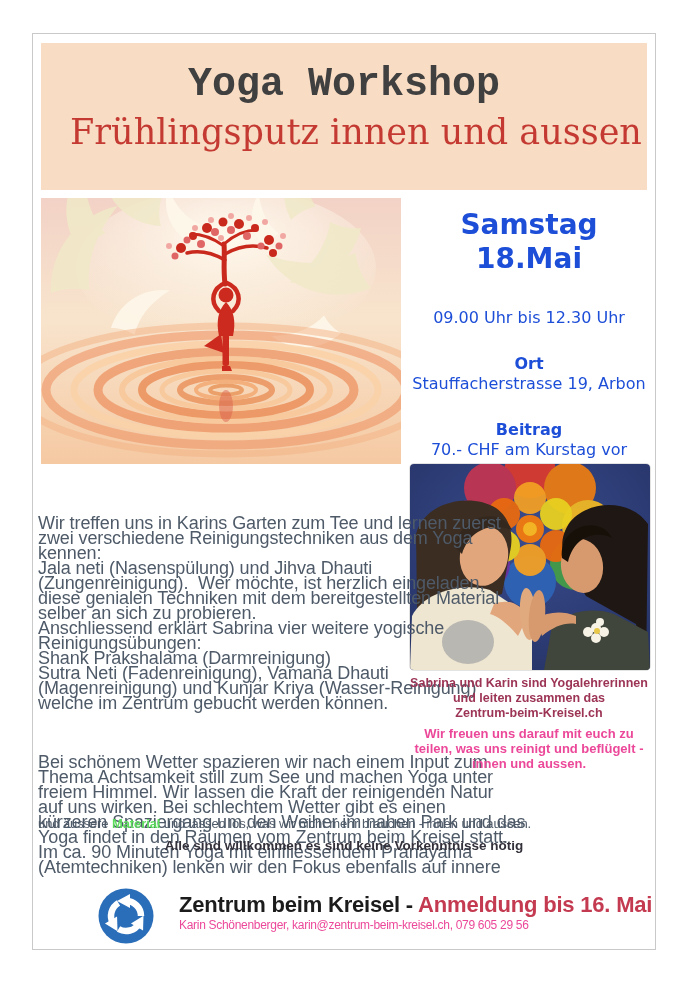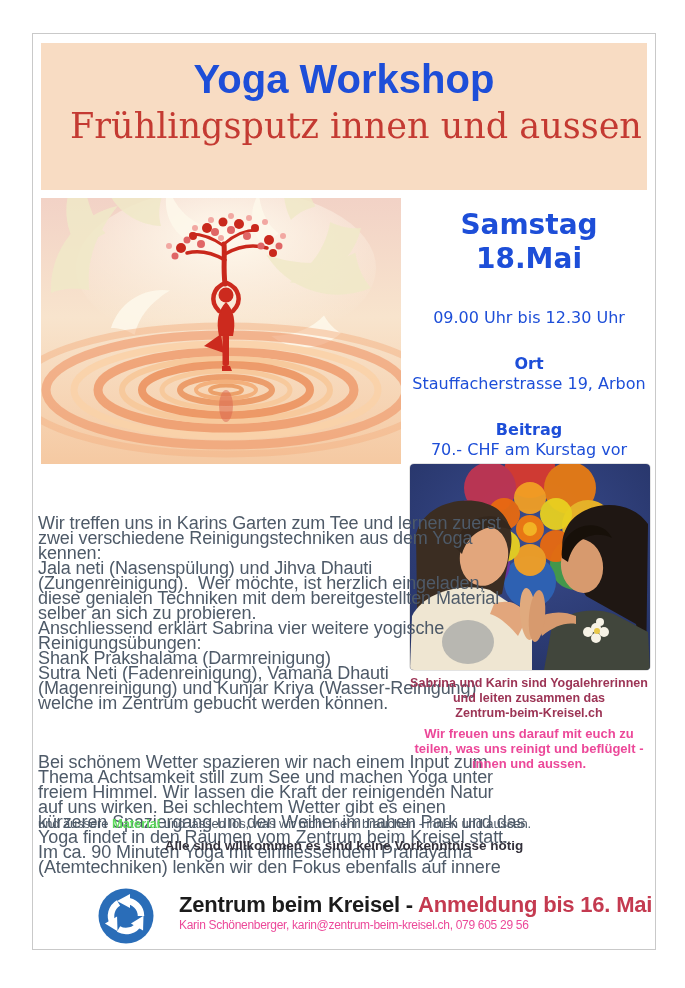--- a/index.html
+++ b/index.html
@@ -1,21 +1,21 @@
 <!DOCTYPE html>
 <html><head>
 <meta charset="utf-8">
 <style>
   html,body{margin:0;padding:0;background:#ffffff;}
   body{width:685px;height:988px;position:relative;font-family:"Liberation Sans",sans-serif;}
   .page{position:absolute;left:32px;top:33px;width:622px;height:915px;background:#ffffff;border:1px solid #c9c9c9;overflow:hidden;}
 
   
   .header-box{position:absolute;left:8px;top:9px;width:606px;height:147px;background:#f8dcc3;text-align:center;}
-  .title{font-family:Liberation Sans, sans-serif;font-weight:bold;font-size:40px;line-height:46px;color:#1d4ed8;margin-top:13px;}
+  .title{font-family:Liberation Mono, monospace;font-weight:bold;font-size:40px;line-height:46px;color:#404040;margin-top:19px;}
   .subtitle{font-family:"DejaVu Serif",serif;font-size:35px;line-height:42px;color:#c43a32;margin-top:3px;margin-left:24px;}
 
   
   .yoga-art{position:absolute;left:8px;top:164px;width:360px;height:266px;}
   .photo{position:absolute;left:376px;top:429px;width:240px;height:206px;border-radius:5px;overflow:hidden;border:1px solid #e3e3e3;}
 
   
   .right-info{position:absolute;left:374px;top:174px;width:244px;text-align:center;color:#1d4ed8;font-family:"DejaVu Sans",sans-serif;}
   .event-day{font-size:28px;font-weight:bold;line-height:34px;margin:0 0 32px 0;}
   .event-time{font-size:16px;line-height:20px;margin:0 0 26px 0;}

